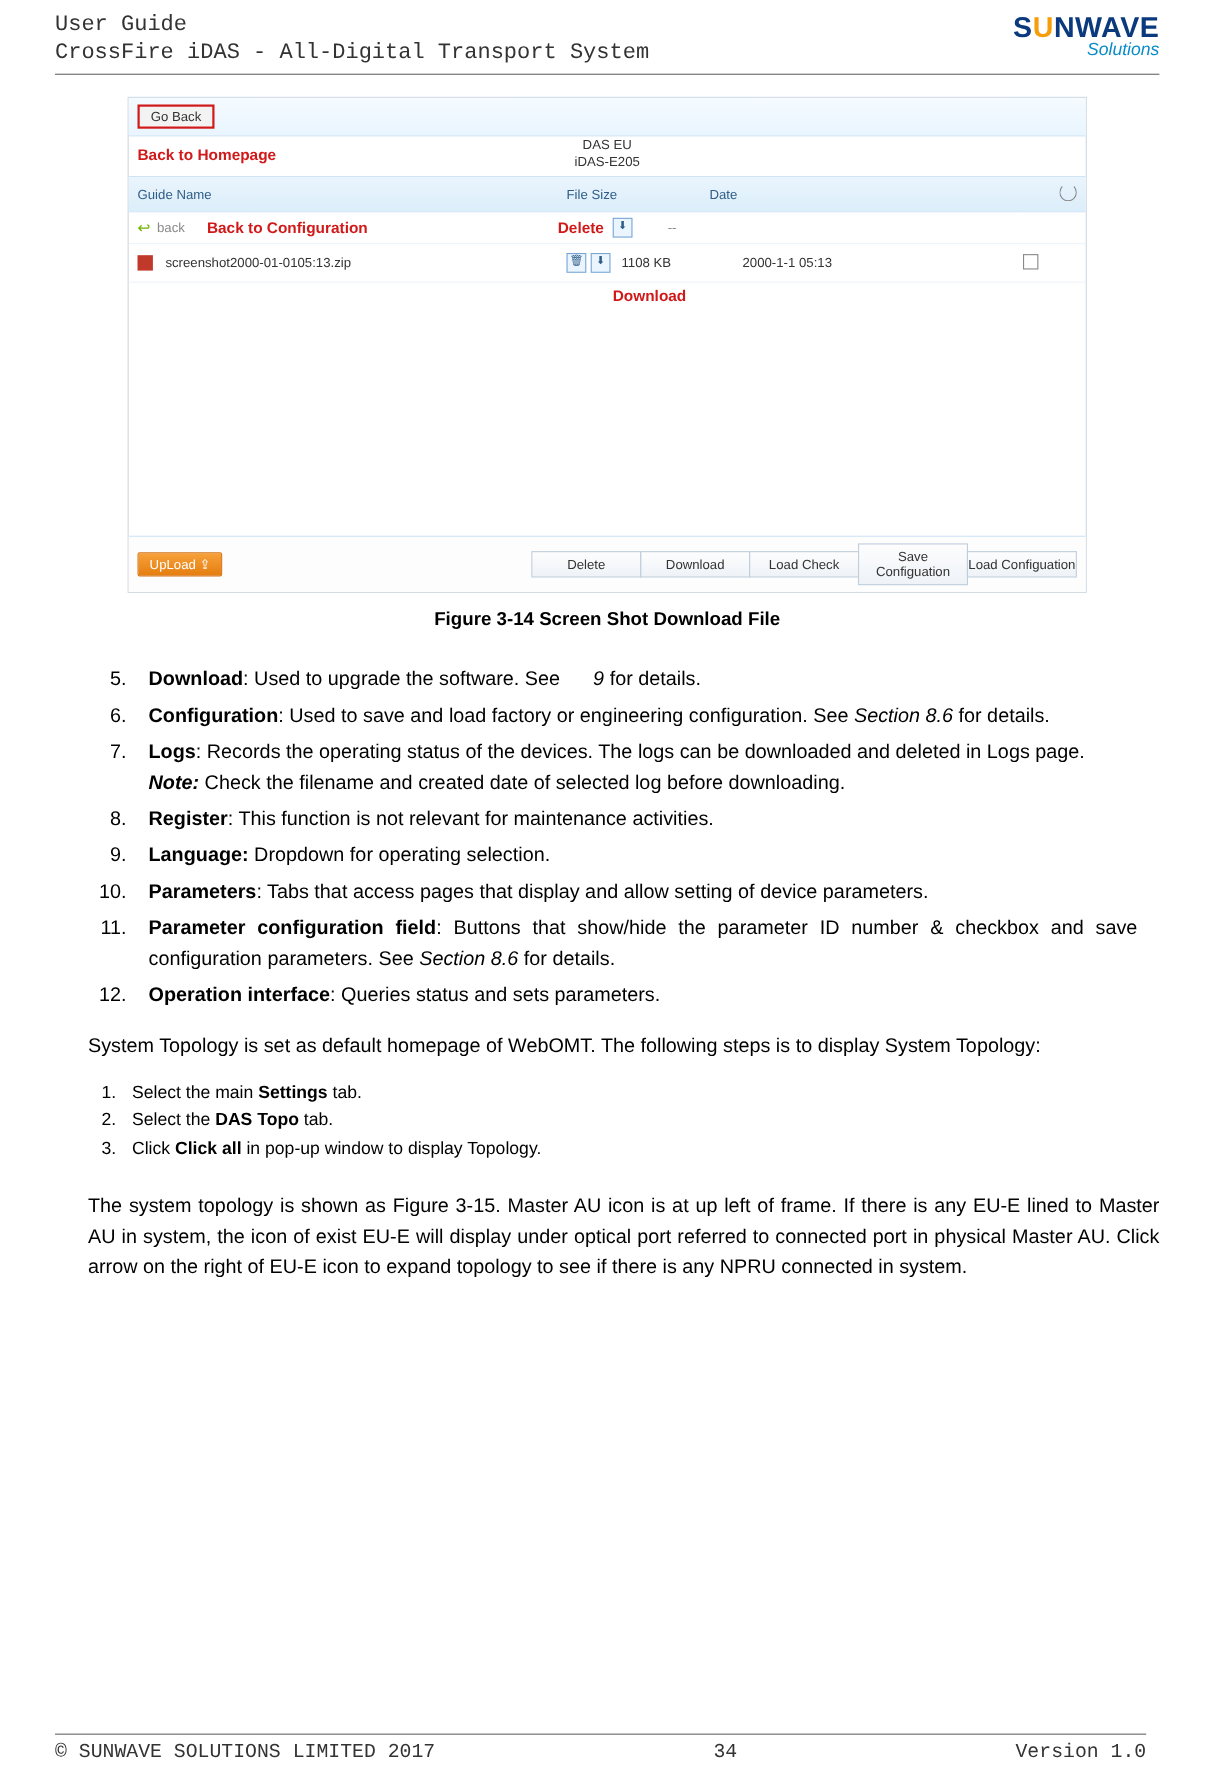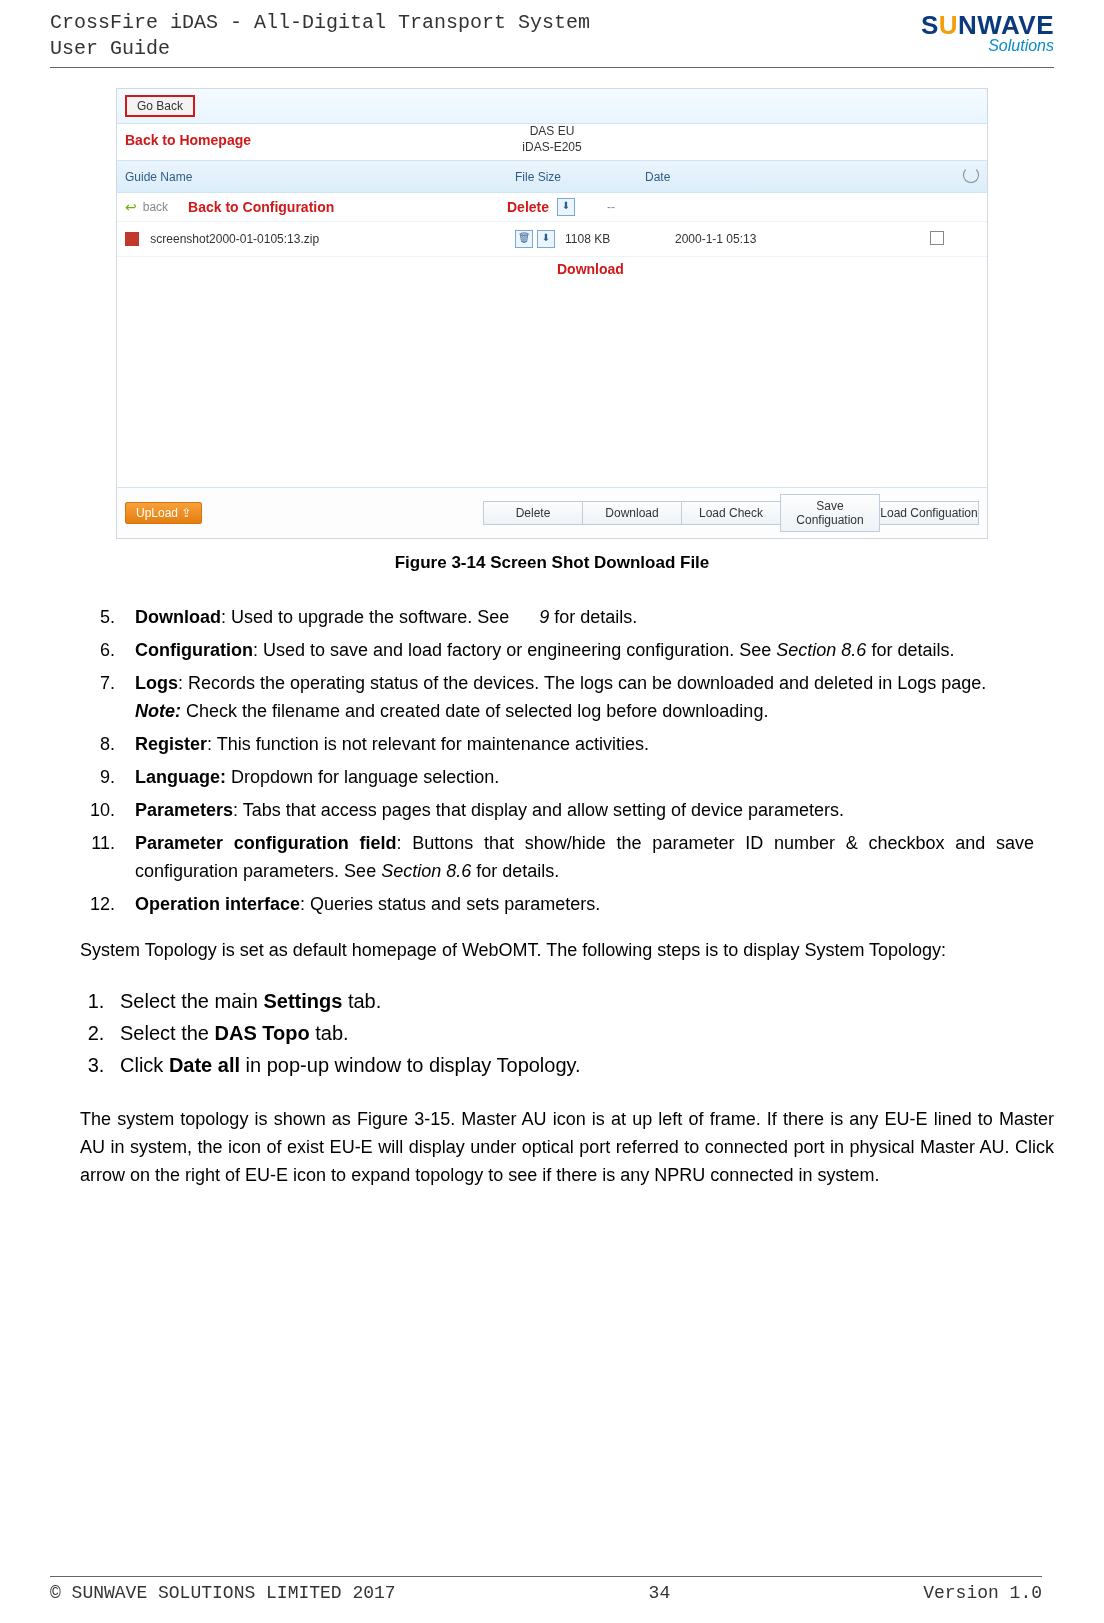--- a/index.html
+++ b/index.html
@@ -239,21 +239,21 @@
     display: inline-block;
     width: 65px;
   }
   .para {
     font-size: 18px;
     line-height: 1.55;
     text-align: justify;
     margin: 0 0 10px 30px;
   }
   .steps {
-    font-size: 20px;
+    font-size: 16px;
     line-height: 1.6;
     padding-left: 25px;
     margin-left: 35px;
   }
   .steps li {
     padding-left: 10px;
   }
 
   .footer {
     position: absolute;
@@ -269,22 +269,22 @@
     color: #333;
   }
 </style>
 </head>
 <body>
 
 <div class="page">
 
   <div class="header">
     <div class="header-left">
+      <div>User Guide</div>
       <div>CrossFire iDAS - All-Digital Transport System</div>
-      <div>User Guide</div>
     </div>
     <div class="logo">
       <div class="logo-top">
         <span>S</span><span class="logo-sun">U</span><span>NWAVE</span>
       </div>
       <div class="logo-sub">Solutions</div>
     </div>
   </div>
 
   <div class="shot">
@@ -360,40 +360,40 @@
       <span class="bold">Configuration</span><span>: Used to save and load factory or engineering configuration. See </span><span class="italic">Section 8.6</span><span> for details.</span>
     </li>
     <li>
       <span class="bold">Logs</span><span>: Records the operating status of the devices. The logs can be downloaded and deleted in Logs page.</span>
       <div><span class="bold italic">Note:</span><span> Check the filename and created date of selected log before downloading.</span></div>
     </li>
     <li>
       <span class="bold">Register</span><span>: This function is not relevant for maintenance activities.</span>
     </li>
     <li>
-      <span class="bold">Language:</span><span> Dropdown for language selection.</span>
+      <span class="bold">Language:</span><span> Dropdown for operating selection.</span>
     </li>
     <li>
       <span class="bold">Parameters</span><span>: Tabs that access pages that display and allow setting of device parameters.</span>
     </li>
     <li>
       <span class="bold">Parameter configuration field</span><span>: Buttons that show/hide the parameter ID number &amp; checkbox and save configuration parameters. See </span><span class="italic">Section 8.6</span><span> for details.</span>
     </li>
     <li>
       <span class="bold">Operation interface</span><span>: Queries status and sets parameters.</span>
     </li>
   </ol>
 
 
   <p class="para">System Topology is set as default homepage of WebOMT. The following steps is to display System Topology:</p>
 
   <ol class="steps">
     <li><span>Select the main </span><span class="bold">Settings</span><span> tab.</span></li>
     <li><span>Select the </span><span class="bold">DAS Topo</span><span> tab.</span></li>
-    <li><span>Click </span><span class="bold">Date all</span><span> in pop-up window to display Topology.</span></li>
+    <li><span>Click </span><span class="bold">Click all</span><span> in pop-up window to display Topology.</span></li>
   </ol>
 
   <p class="para" style="margin-top:25px;">The system topology is shown as Figure 3-15. Master AU icon is at up left of frame. If there is any EU-E lined to Master AU in system, the icon of exist EU-E will display under optical port referred to connected port in physical Master AU. Click arrow on the right of EU-E icon to expand topology to see if there is any NPRU connected in system.</p>
 
   <div class="footer">
     <span>© SUNWAVE SOLUTIONS LIMITED 2017</span>
     <span>34</span>
     <span>Version 1.0</span>
   </div>
 

